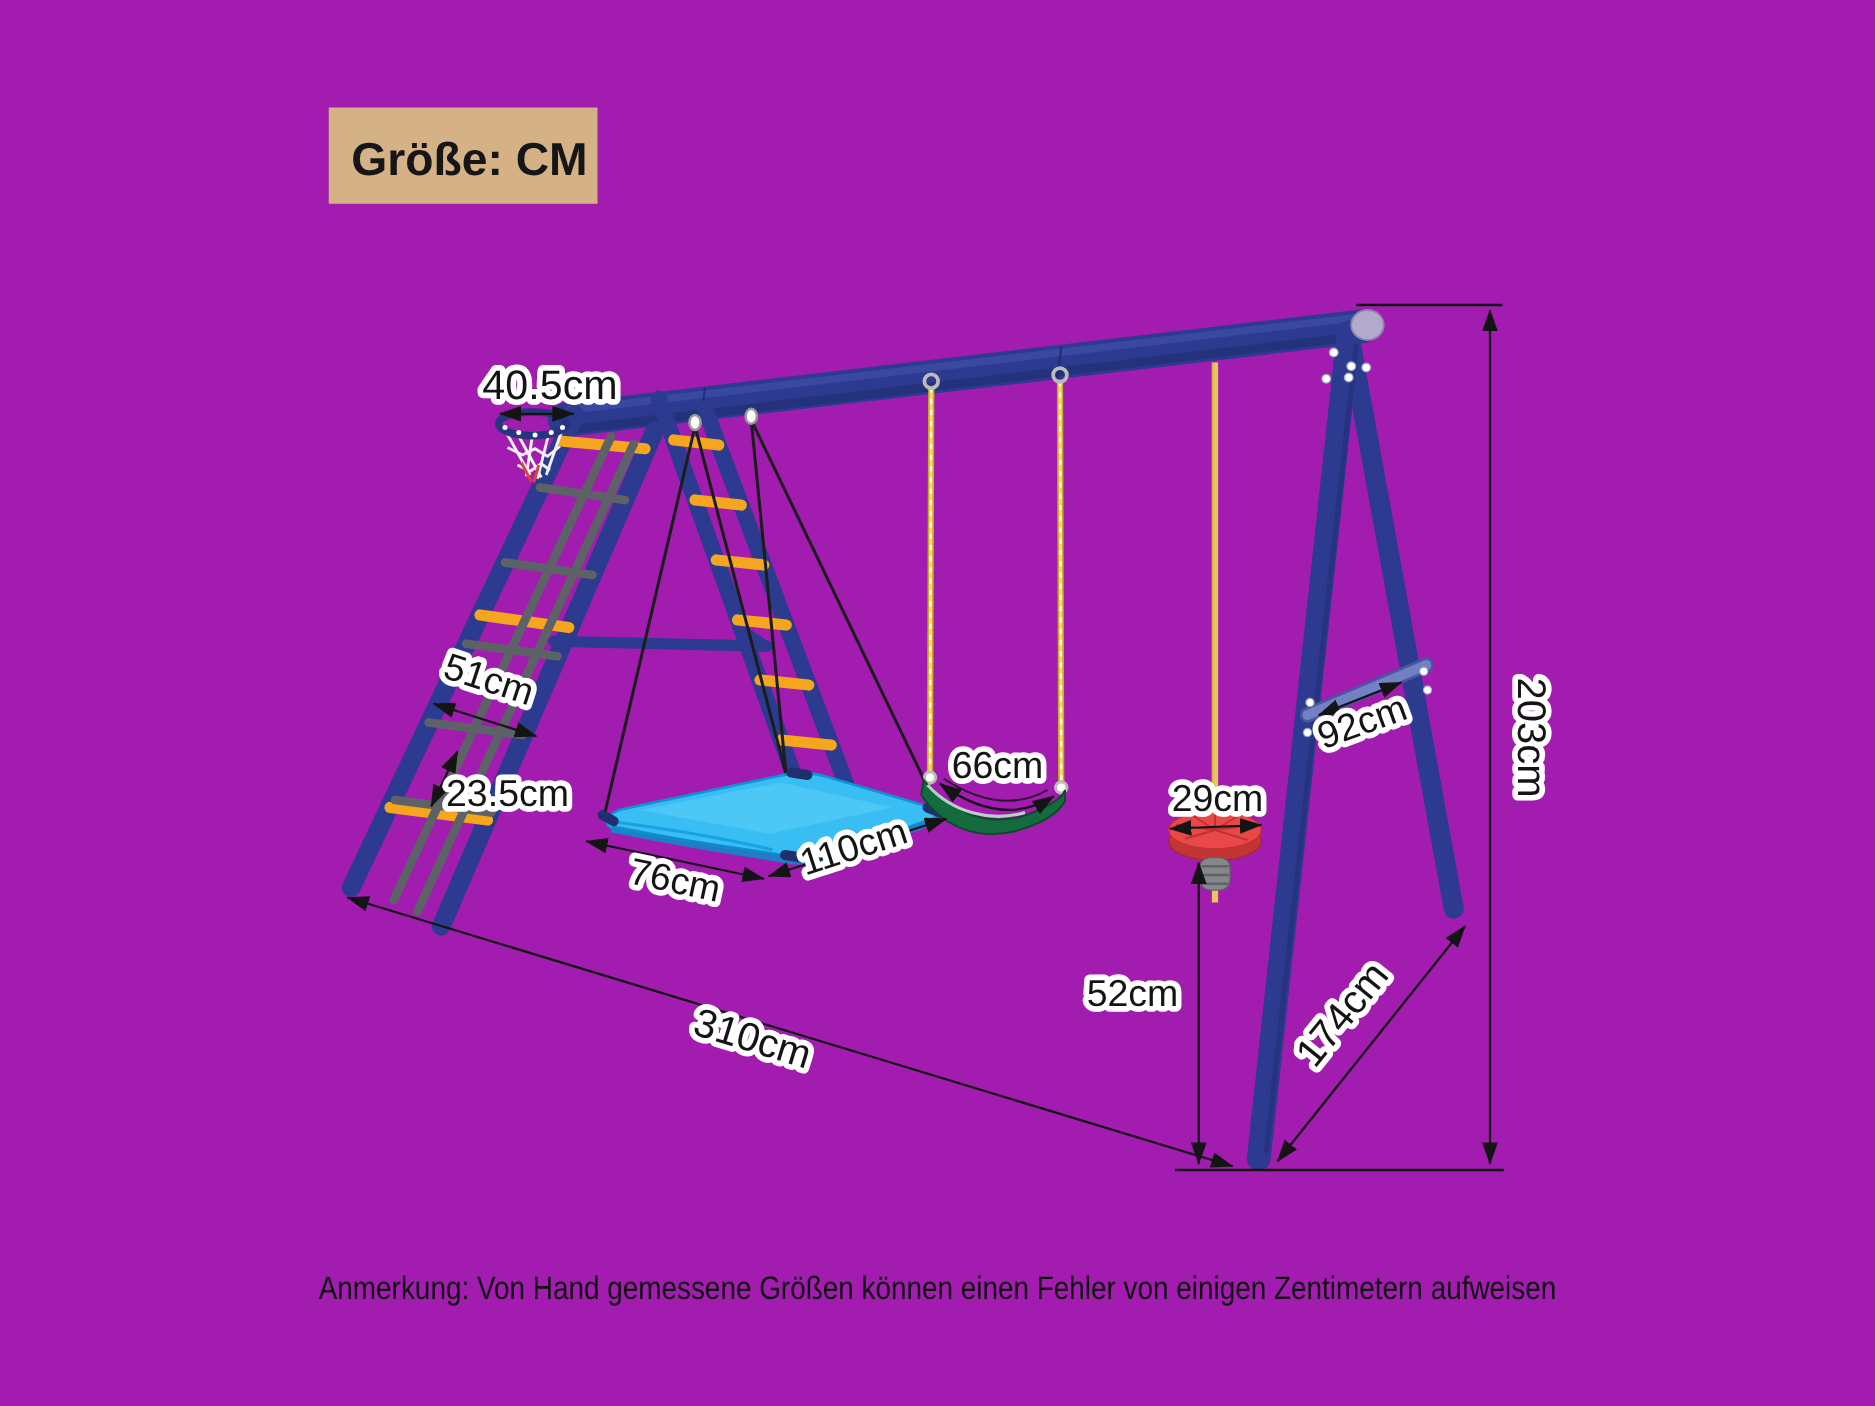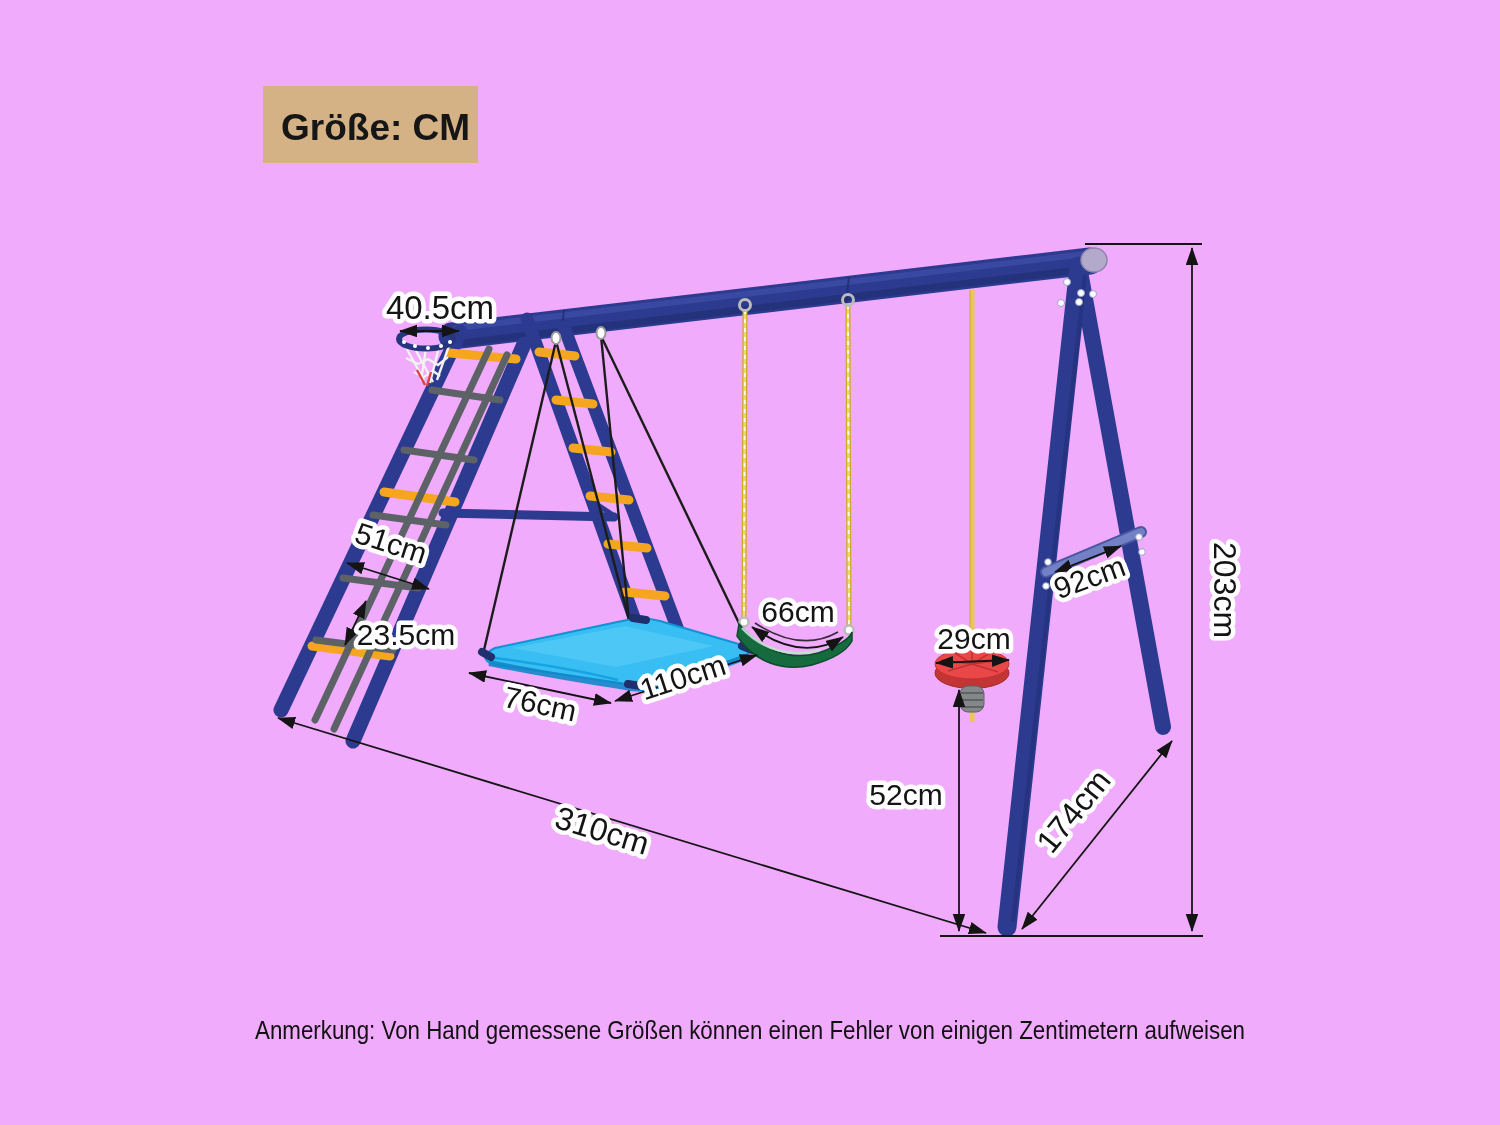--- a/index.html
+++ b/index.html
@@ -1,16 +1,16 @@
 <!DOCTYPE html>
 <html><head>
 <meta charset="utf-8">
 <style>
   html,body{margin:0;padding:0;background:#ffffff;}
-  .stage{position:relative;width:1500px;height:1125px;background:#f0abfc;overflow:hidden;
+  .stage{position:relative;width:1500px;height:1125px;background:#a21caf;overflow:hidden;
          font-family:"Liberation Sans",sans-serif;}
   svg{position:absolute;left:0;top:0;}
   .dim{font-family:"Liberation Sans",sans-serif;font-size:30px;fill:#141414;
        paint-order:stroke;stroke:#ffffff;stroke-width:9px;stroke-linejoin:round;}
   .dim-lg{font-size:32px;}
   .dim-xl{font-size:33px;}
   .dline{stroke:#141414;stroke-width:1.8;fill:none;}
   .tickline{stroke:#141414;stroke-width:2;fill:none;}
   .badge-text{font-family:"Liberation Sans",sans-serif;font-size:37px;font-weight:bold;fill:#161616;}
   .note-text{font-family:"Liberation Sans",sans-serif;font-size:26px;fill:#111111;}

